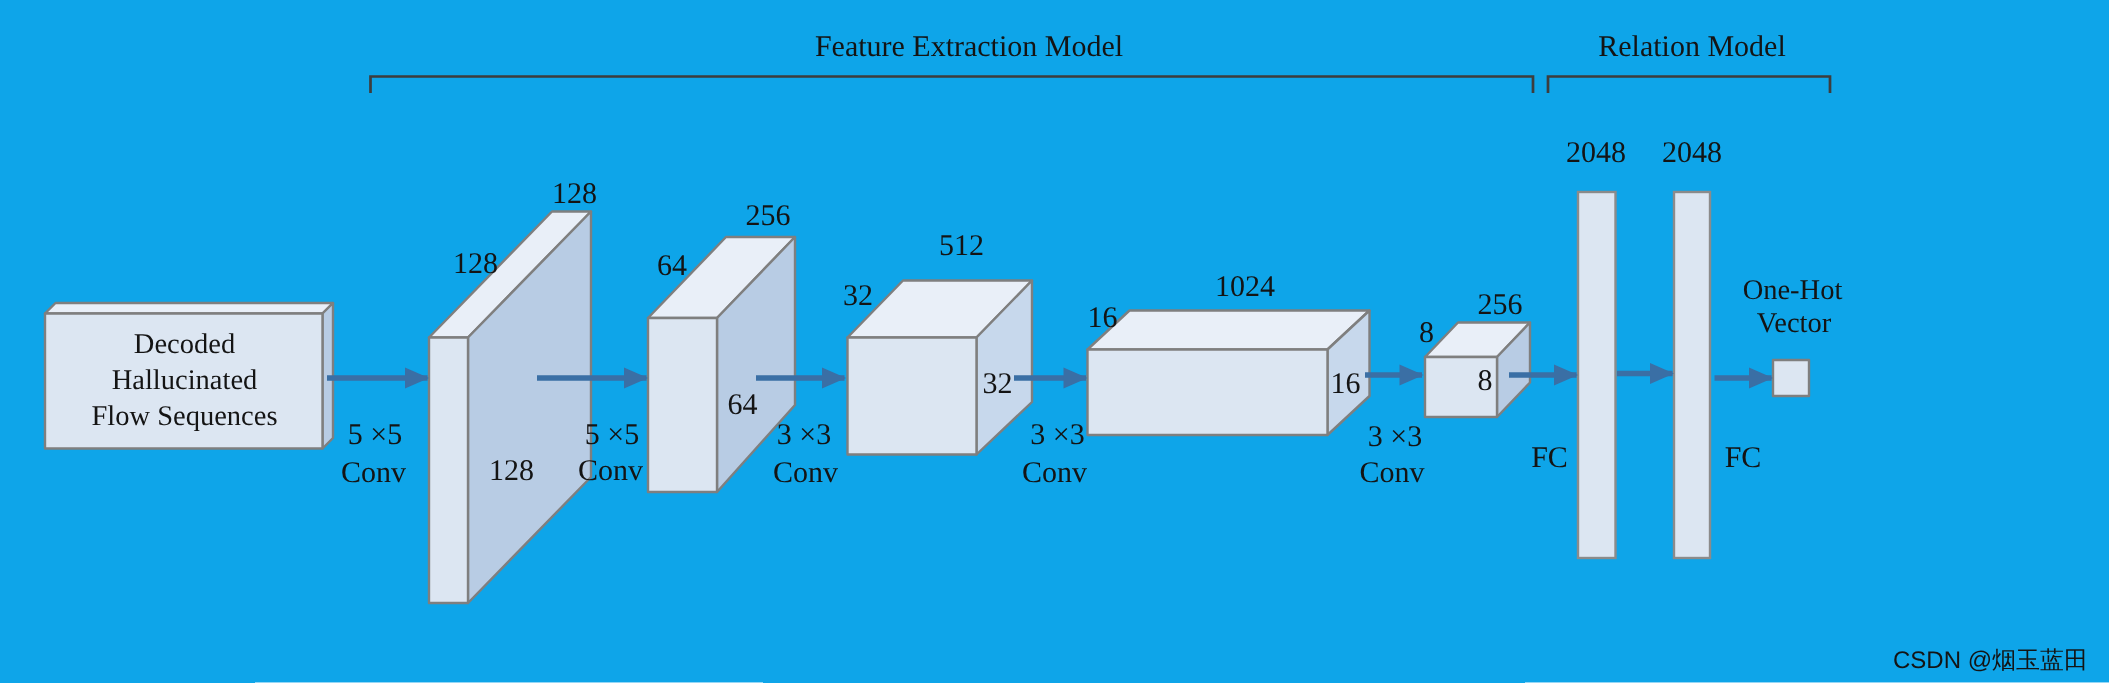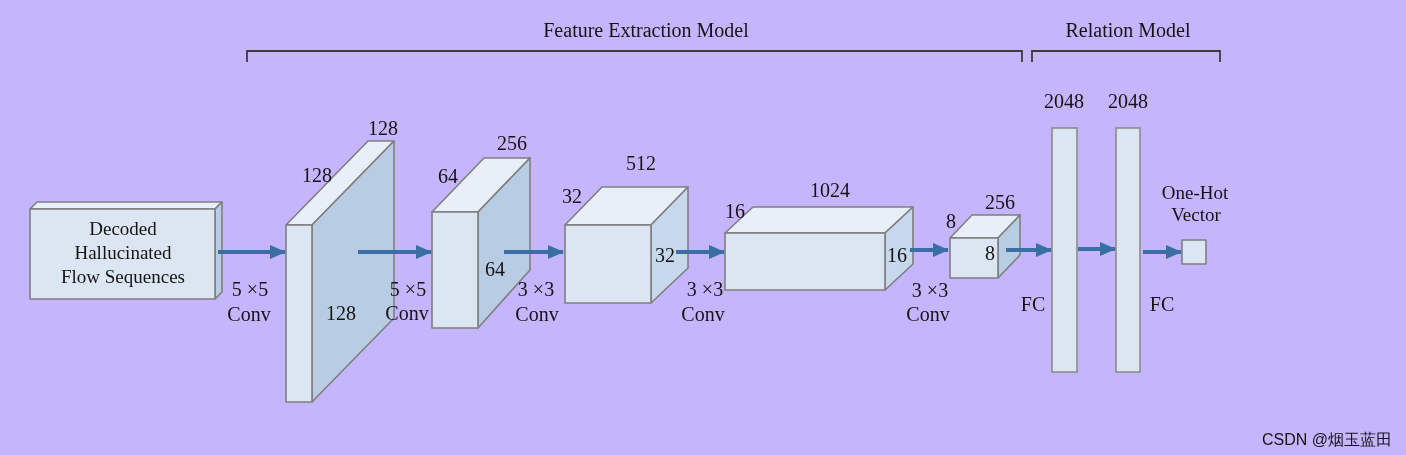--- a/index.html
+++ b/index.html
@@ -1,16 +1,16 @@
 <!DOCTYPE html>
 <html><head>
 <meta charset="utf-8">
 <style>
   html,body { margin:0; padding:0; background:#ffffff; }
-  .canvas { position:relative; width:1406px; height:455px; background:#c4b5fd; overflow:hidden; }
+  .canvas { position:relative; width:1406px; height:455px; background:#0ea5e9; overflow:hidden; }
   svg text {
     font-family:"Liberation Serif","DejaVu Serif",serif;
     fill:#141414;
     text-anchor:middle;
   }
   .shape { stroke:#7f7f7f; stroke-width:1.6; stroke-linejoin:round; }
   .bar   { stroke:#8b8b8b; stroke-width:1.6; }
   .arrow-line { fill:none; stroke-width:3.8; }
   .bracket { fill:none; stroke:#3d3d3d; stroke-width:1.8; }
   .t-title { font-size:20px; }

